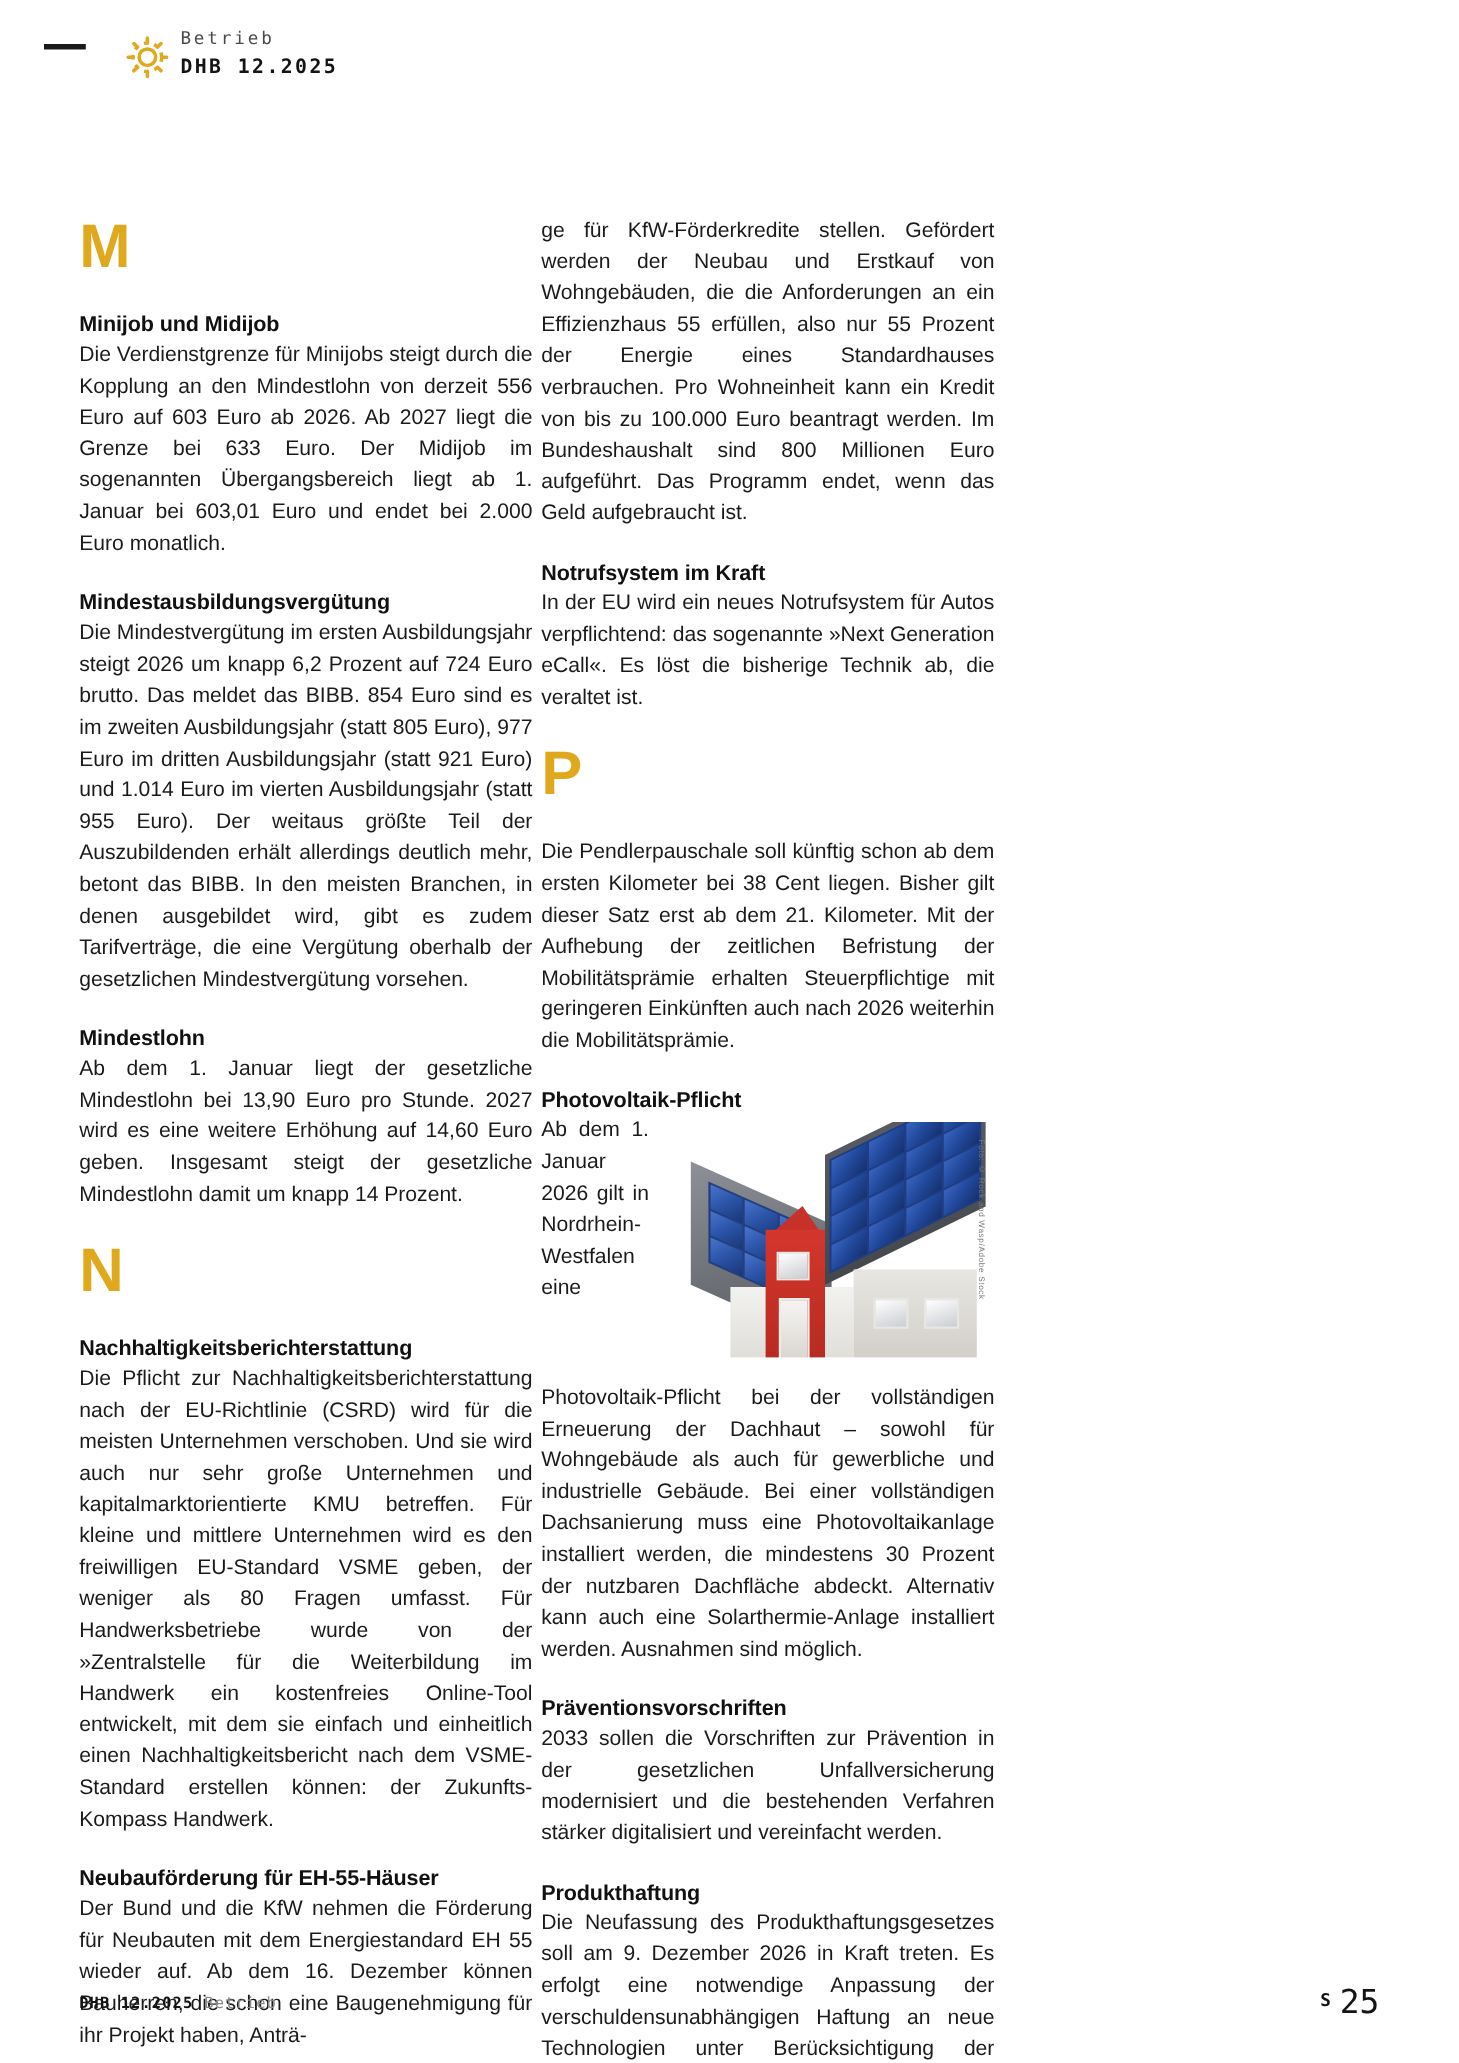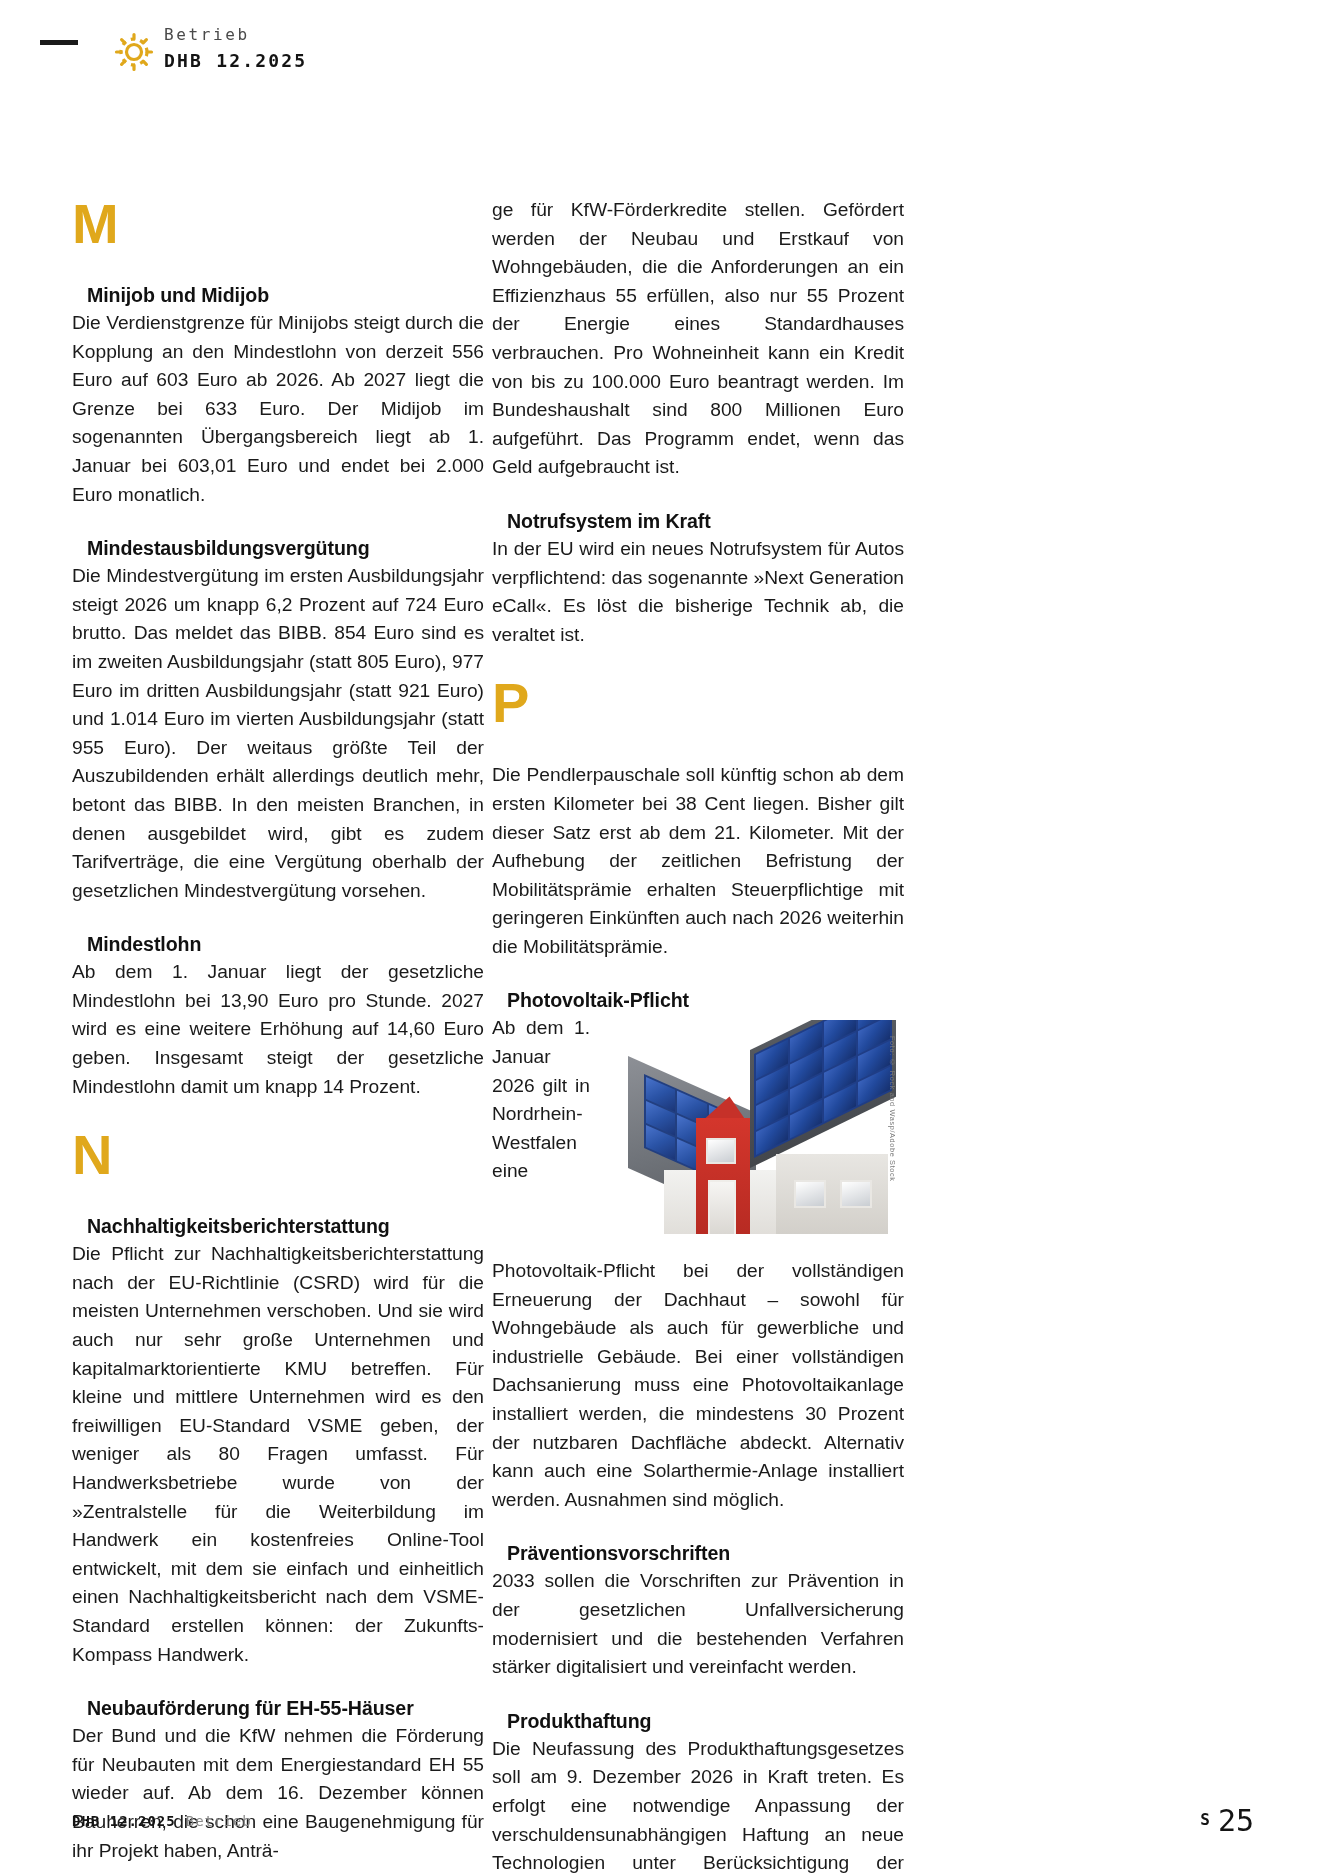--- a/index.html
+++ b/index.html
@@ -82,21 +82,21 @@
     color: #e0a81c;
     margin: 0 0 30px 0;
     letter-spacing: -1px;
   }
   .dropcap-letter.spaced-top { margin-top: 26px; }
 
   h3.sec-head {
     font-size: 19.6px;
     font-weight: bold;
     line-height: 26px;
-    margin: 0 0 1px 15px;
+    margin: 0 0 1px 0;
     color: #111111;
     letter-spacing: -0.1px;
     text-align: left;
   }
   p.body-text {
     margin: 0 0 26px 0;
     text-align: justify;
   }
   p.body-text.tight { margin-bottom: 16px; }
 

